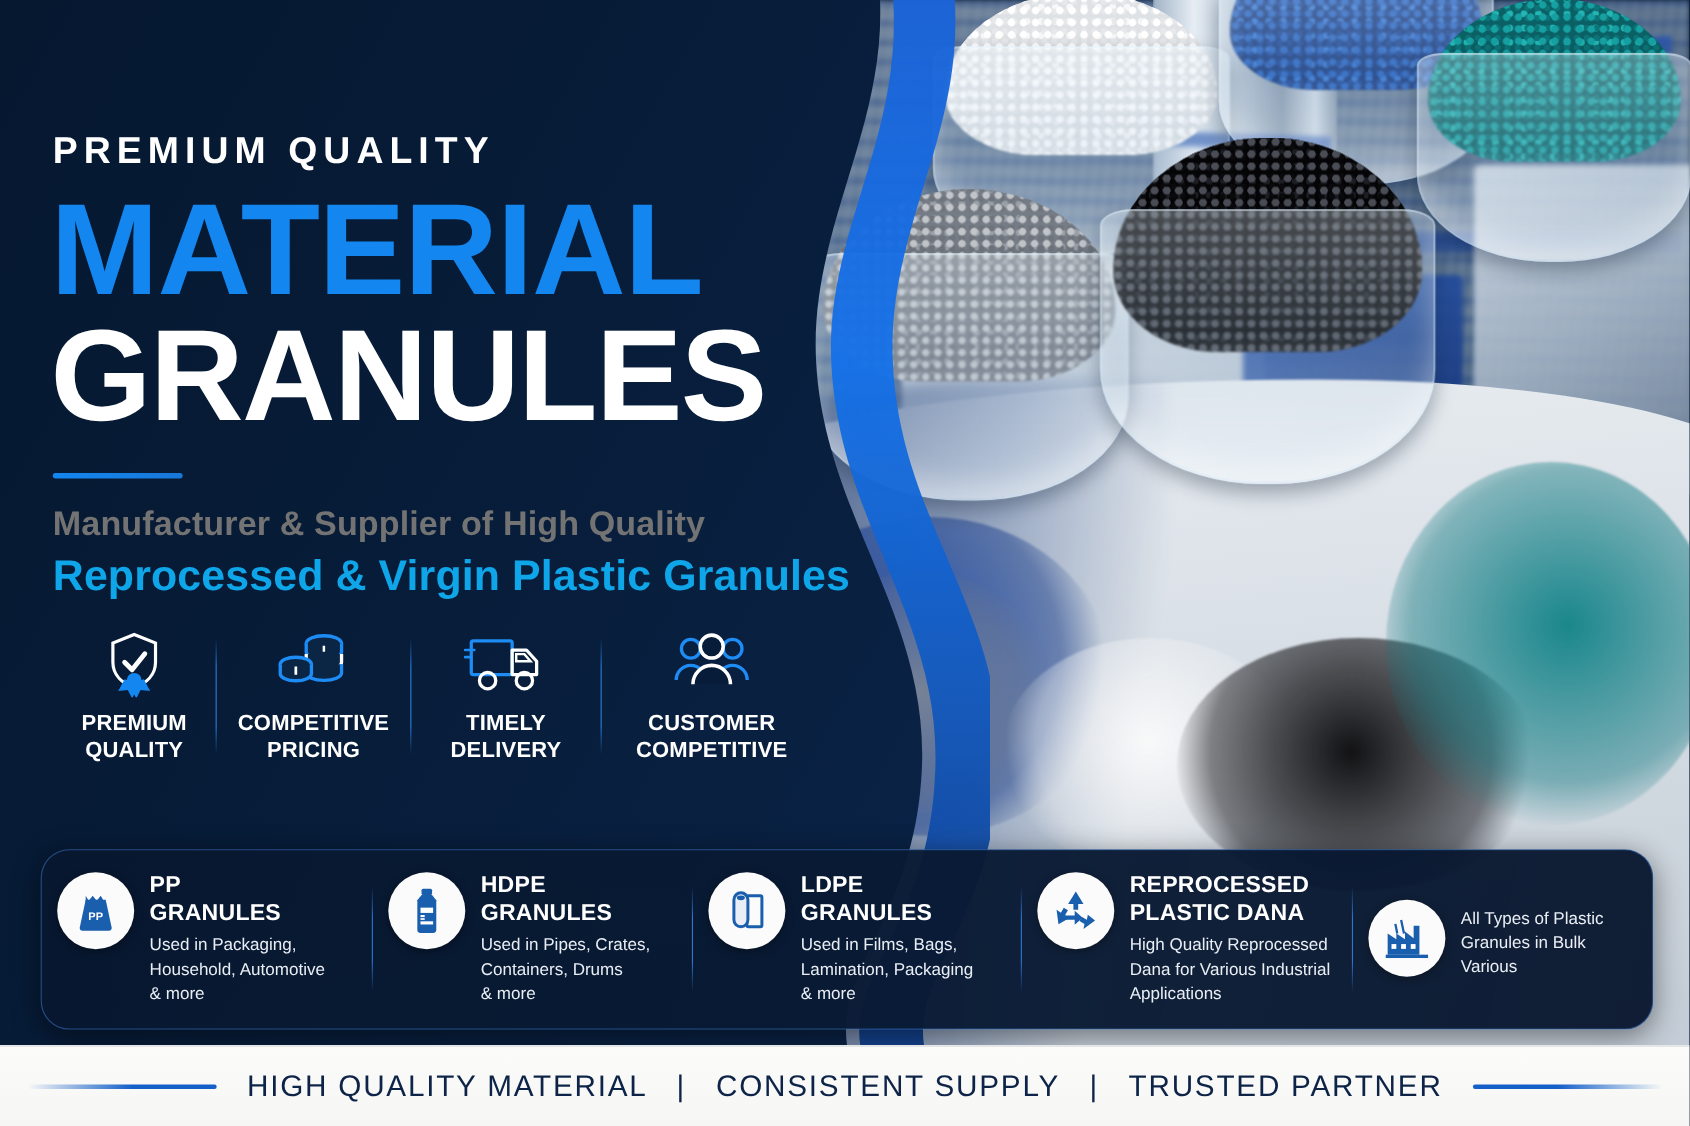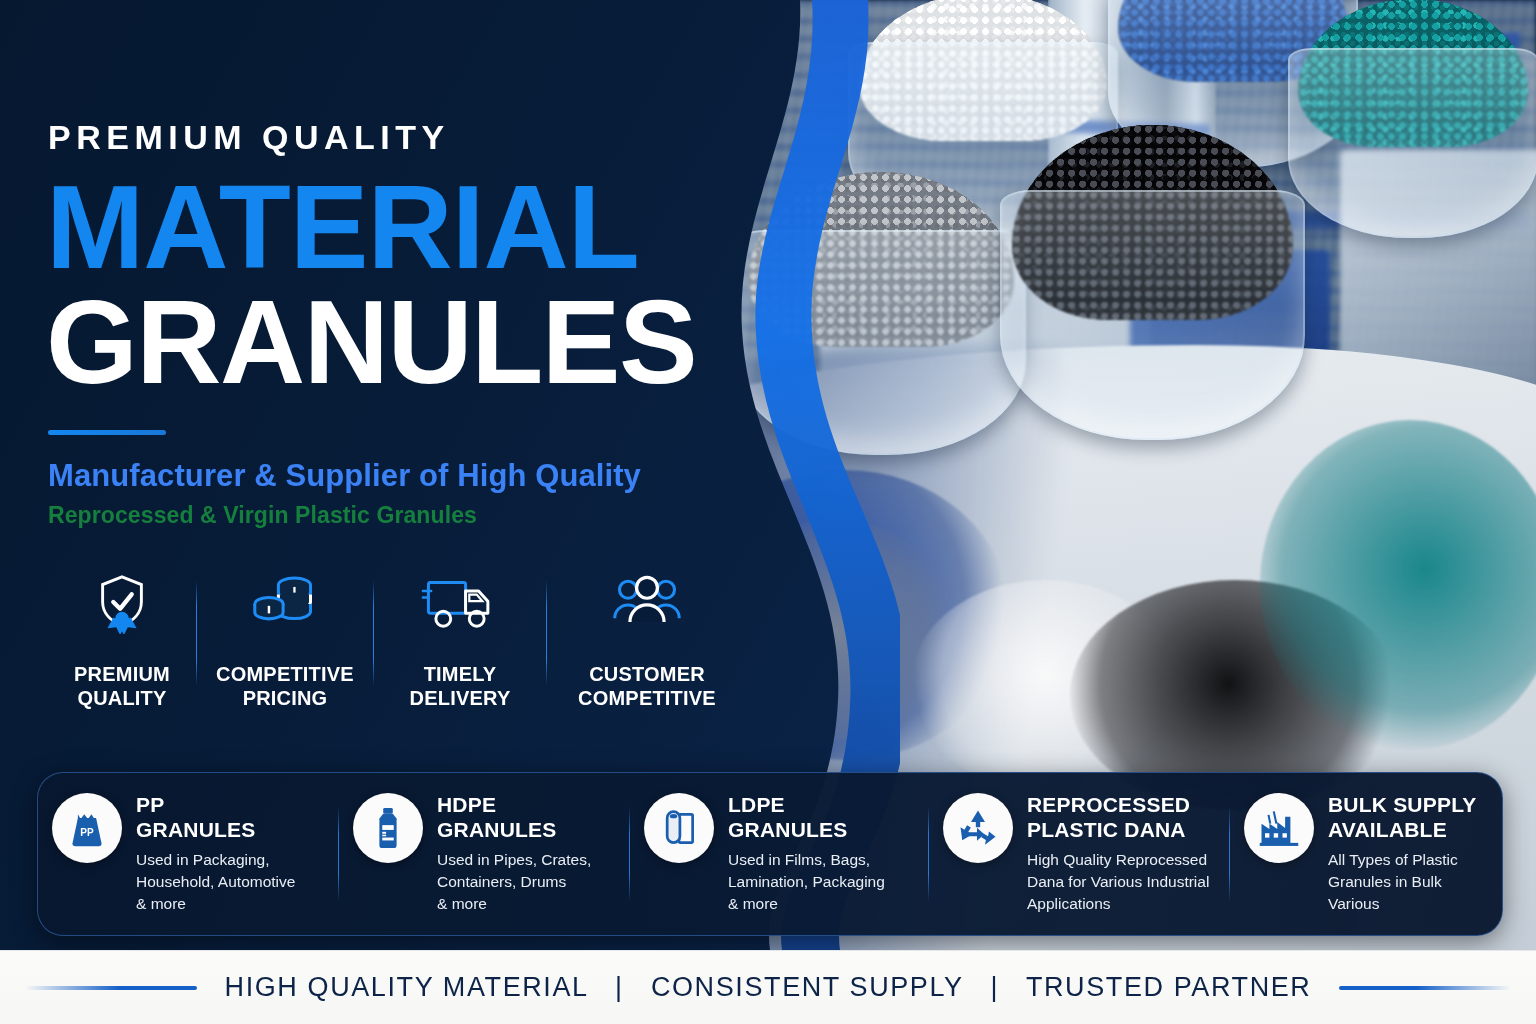--- a/index.html
+++ b/index.html
@@ -119,33 +119,33 @@
     font-size:118px; font-weight:bold; letter-spacing:-1.5px; line-height:1;
     color:#ffffff;
   }
   .rule {
     position:absolute; left:48px; top:430px; width:118px; height:5px;
     background:linear-gradient(90deg,#1386f0,#1878d8);
     border-radius:3px;
   }
   .sub1 {
     position:absolute; left:48px; top:458px;
-    font-size:31px; font-weight:bold; color:#3b82f6; letter-spacing:.1px;
+    font-size:31px; font-weight:bold; color:#737373; letter-spacing:.1px;
   }
   .sub2 {
     position:absolute; left:48px; top:502px;
-    font-size:23px; font-weight:bold; color:#15803d; letter-spacing:.1px;
+    font-size:39px; font-weight:bold; color:#0ea5e9; letter-spacing:.1px;
   }
 
   
   .features { position:absolute; left:48px; top:572px; width:710px; height:140px; display:flex; }
   .feat { position:relative; text-align:center; }
   .feat .ficon { height:62px; display:flex; align-items:center; justify-content:center; }
   .feat .flabel {
-    margin-top:28px; font-size:20px; font-weight:bold; color:#ffffff;
+    margin-top:12px; font-size:20px; font-weight:bold; color:#ffffff;
     line-height:1.22; letter-spacing:.2px; white-space:pre-line;
   }
   .vdiv { width:1px; align-self:stretch; margin:8px 0 26px; background:linear-gradient(180deg,rgba(26,110,220,0),#2a7ee0 25%,#2a7ee0 75%,rgba(26,110,220,0)); }
 
   
   .panel {
     position:absolute; left:37px; top:772px; width:1466px; height:164px;
     background:linear-gradient(100deg,rgba(8,24,48,.97) 0%,rgba(9,26,52,.97) 60%,rgba(8,22,46,.96) 100%);
     border:1px solid rgba(60,120,200,.55);
     border-radius:26px;
@@ -433,22 +433,20 @@
         <svg width="42" height="38" viewBox="0 0 48 42">
           <path d="M4 38 V16 l9 6 V16 l9 6 V14 l9 7 V8 h6 v30 z" fill="#1a5fae"></path>
           <path d="M12 6 l2 10 M18 2 l3 14" stroke="#1a5fae" stroke-width="2.4"></path>
           <rect x="8" y="27" width="5" height="5" fill="#ffffff"></rect>
           <rect x="18" y="27" width="5" height="5" fill="#ffffff"></rect>
           <rect x="28" y="27" width="5" height="5" fill="#ffffff"></rect>
           <rect x="2" y="38" width="44" height="3.5" fill="#1a5fae"></rect>
         </svg>
       </div>
       <div>
-        <div class="ctitle">BULK SUPPLY
-AVAILABLE</div>
         <div class="cdesc">All Types of Plastic
 Granules in Bulk
 Various</div>
       </div>
     </div>
 
   </div>
 
   <div class="footer">
     <div class="fline l"></div>

